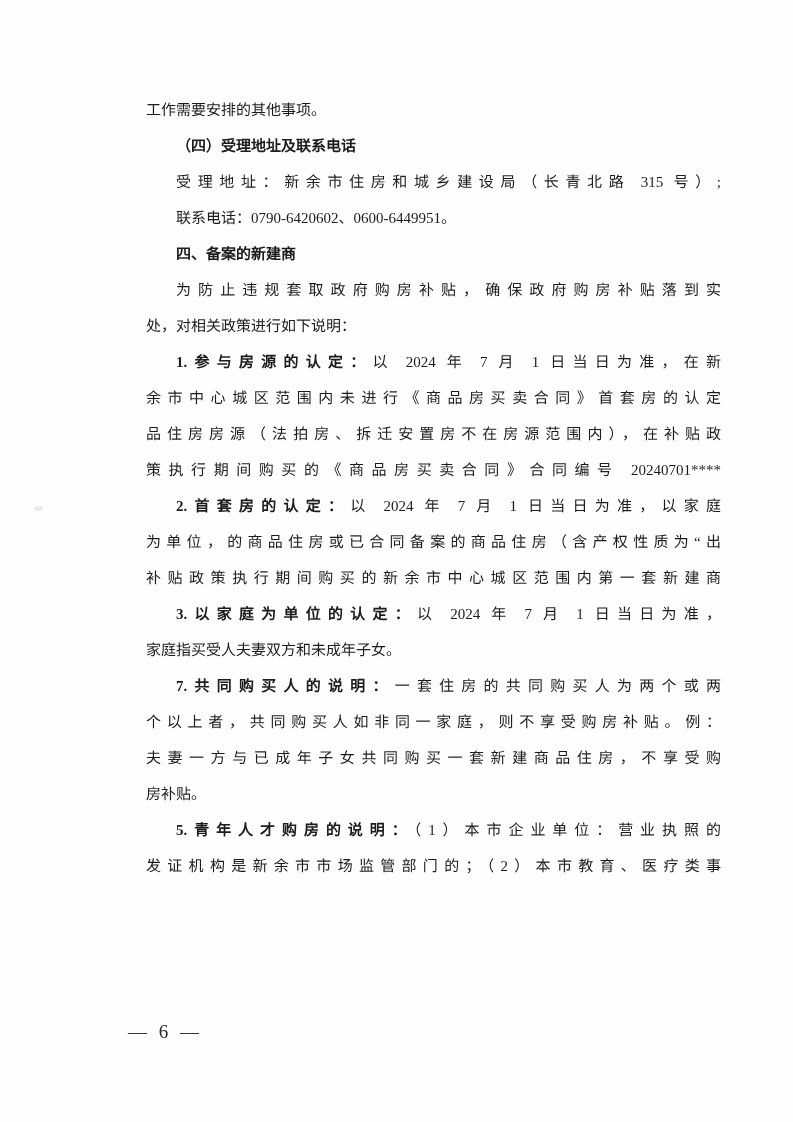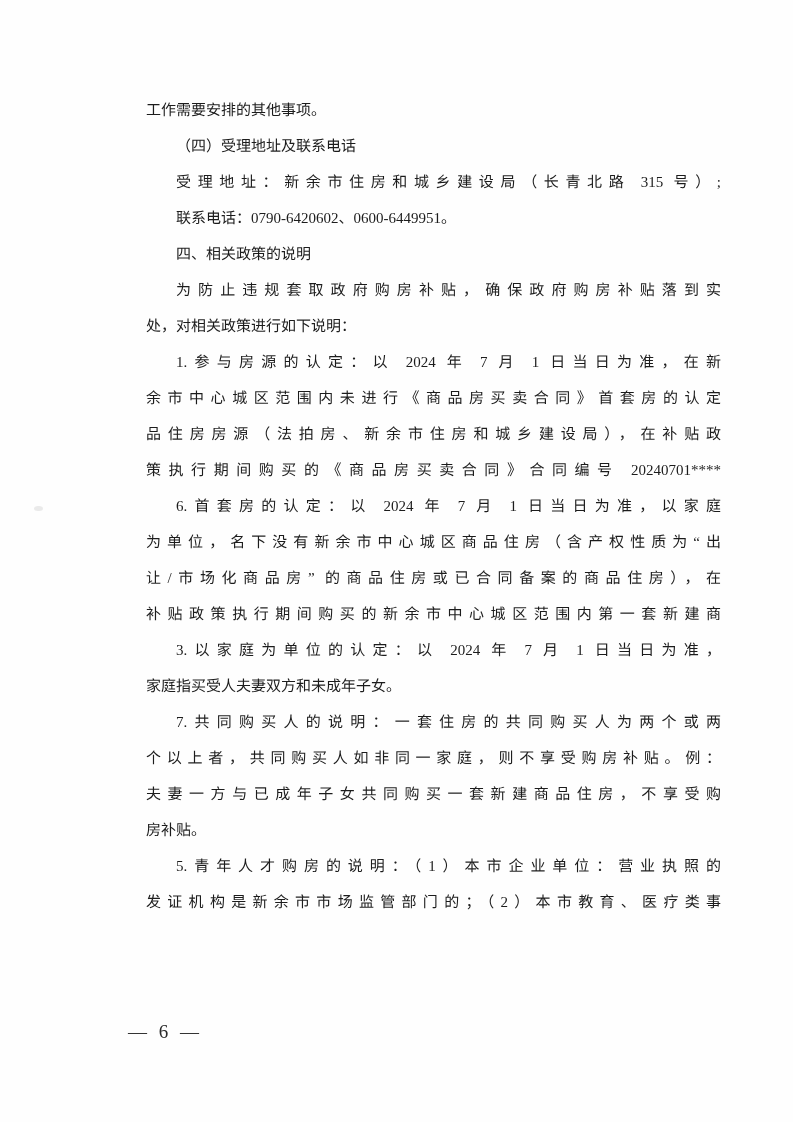--- a/index.html
+++ b/index.html
@@ -29,21 +29,21 @@
     line-height: 36px;
     overflow: hidden;
     white-space: normal;
   }
   .ind { text-indent: 2em; }
   .just {
     text-align: justify;
     text-align-last: justify;
     -moz-text-align-last: justify;
   }
-  .lead { font-weight: normal; }
+  .lead { font-weight: bold; }
   .pagenum {
     position: absolute;
     left: 128px;
     top: 1018px;
     font-size: 19px;
     line-height: 28px;
     word-spacing: 7px;
     color: #2a2a2a;
   }
   .artifact {
@@ -61,30 +61,29 @@
 <body>
 
 <div class="sheet">
   <div class="artifact"></div>
 
   <div class="textblock">
     <div class="line"><span>工作需要安排的其他事项。</span></div>
     <div class="line ind"><span class="lead">（四）受理地址及联系电话</span></div>
     <div class="line ind just"><span>受理地址：新余市住房和城乡建设局（长青北路 315 号）;</span></div>
     <div class="line ind"><span>联系电话：0790-6420602、0600-6449951。</span></div>
-    <div class="line ind"><span class="lead">四、相关政策的说明</span></div>
+    <div class="line ind"><span class="lead">四、备案的新建商</span></div>
     <div class="line ind just"><span>为防止违规套取政府购房补贴，确保政府购房补贴落到实</span></div>
     <div class="line"><span>处，对相关政策进行如下说明：</span></div>
     <div class="line ind just"><span class="lead">1.参与房源的认定：</span><span>以 2024 年 7 月 1 日当日为准，在新</span></div>
     <div class="line just"><span>余市中心城区范围内未进行《商品房买卖合同》首套房的认定</span></div>
-    <div class="line just"><span>品住房房源（法拍房、新余市住房和城乡建设局），在补贴政</span></div>
+    <div class="line just"><span>品住房房源（法拍房、拆迁安置房不在房源范围内），在补贴政</span></div>
     <div class="line just"><span>策执行期间购买的《商品房买卖合同》合同编号 20240701****</span></div>
-    <div class="line ind just"><span class="lead">6.首套房的认定：</span><span>以 2024 年 7 月 1 日当日为准，以家庭</span></div>
-    <div class="line just"><span>为单位，名下没有新余市中心城区商品住房（含产权性质为“出</span></div>
-    <div class="line just"><span>让/市场化商品房” 的商品住房或已合同备案的商品住房），在</span></div>
+    <div class="line ind just"><span class="lead">2.首套房的认定：</span><span>以 2024 年 7 月 1 日当日为准，以家庭</span></div>
+    <div class="line just"><span>为单位，的商品住房或已合同备案的商品住房（含产权性质为“出</span></div>
     <div class="line just"><span>补贴政策执行期间购买的新余市中心城区范围内第一套新建商</span></div>
     <div class="line ind just"><span class="lead">3.以家庭为单位的认定：</span><span>以 2024 年 7 月 1 日当日为准，</span></div>
     <div class="line"><span>家庭指买受人夫妻双方和未成年子女。</span></div>
     <div class="line ind just"><span class="lead">7.共同购买人的说明：</span><span>一套住房的共同购买人为两个或两</span></div>
     <div class="line just"><span>个以上者，共同购买人如非同一家庭，则不享受购房补贴。例：</span></div>
     <div class="line just"><span>夫妻一方与已成年子女共同购买一套新建商品住房，不享受购</span></div>
     <div class="line"><span>房补贴。</span></div>
     <div class="line ind just"><span class="lead">5.青年人才购房的说明：</span><span>（1）本市企业单位：营业执照的</span></div>
     <div class="line just"><span>发证机构是新余市市场监管部门的；（2）本市教育、医疗类事</span></div>
   </div>

